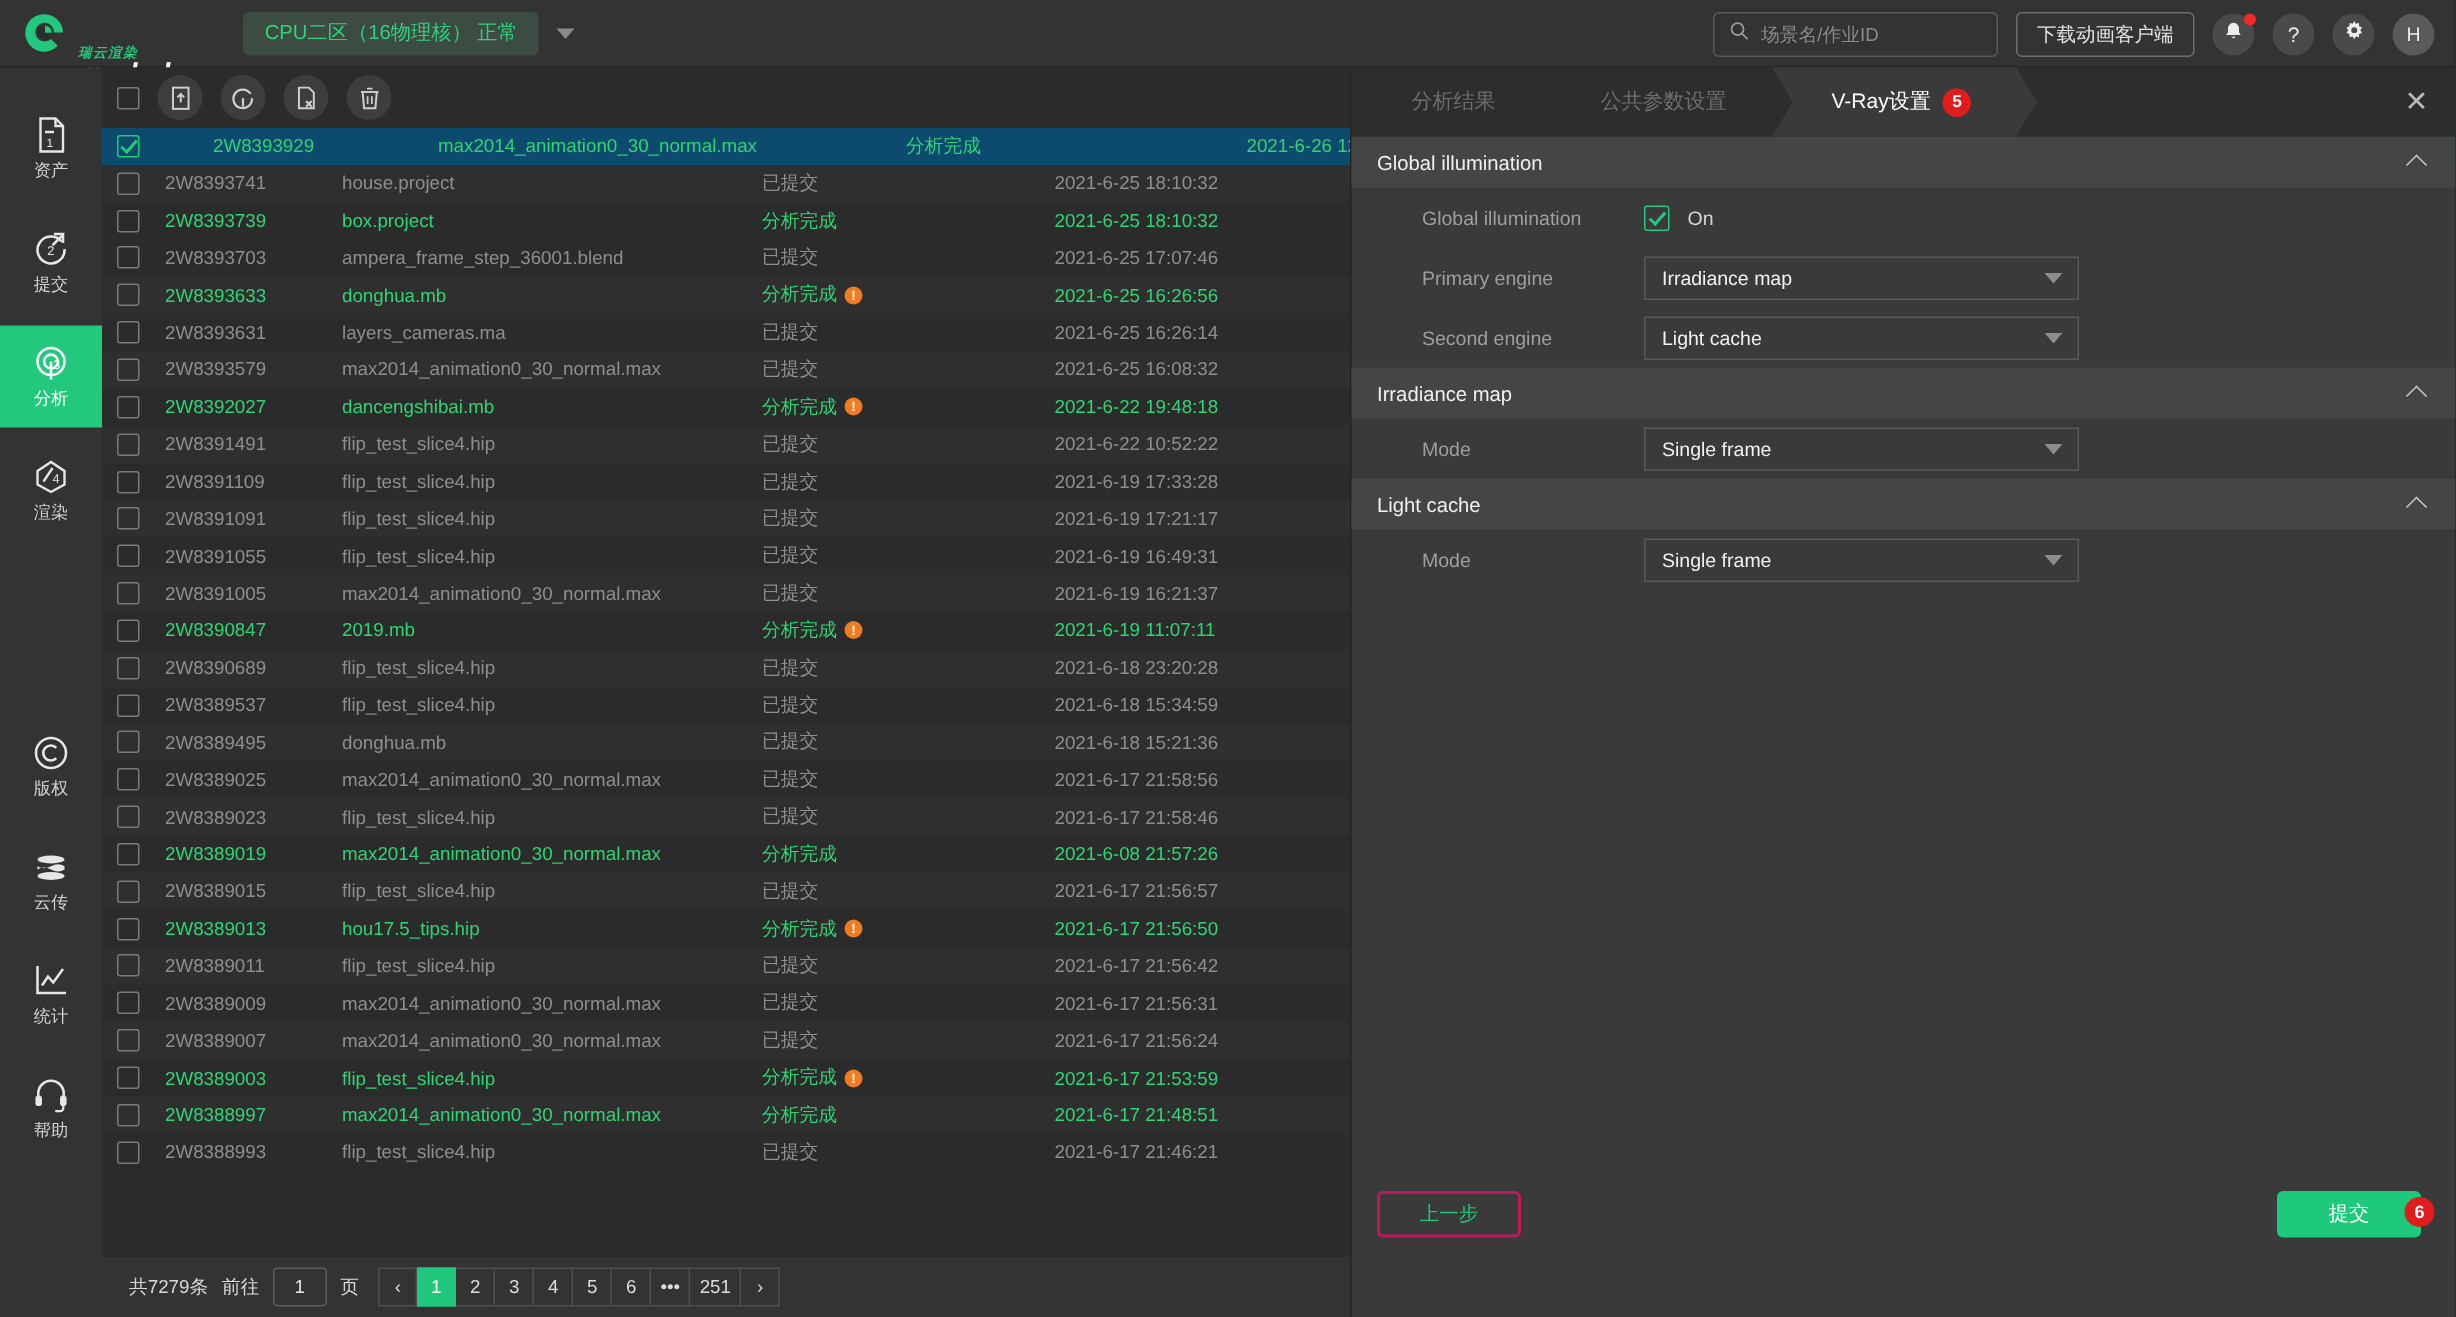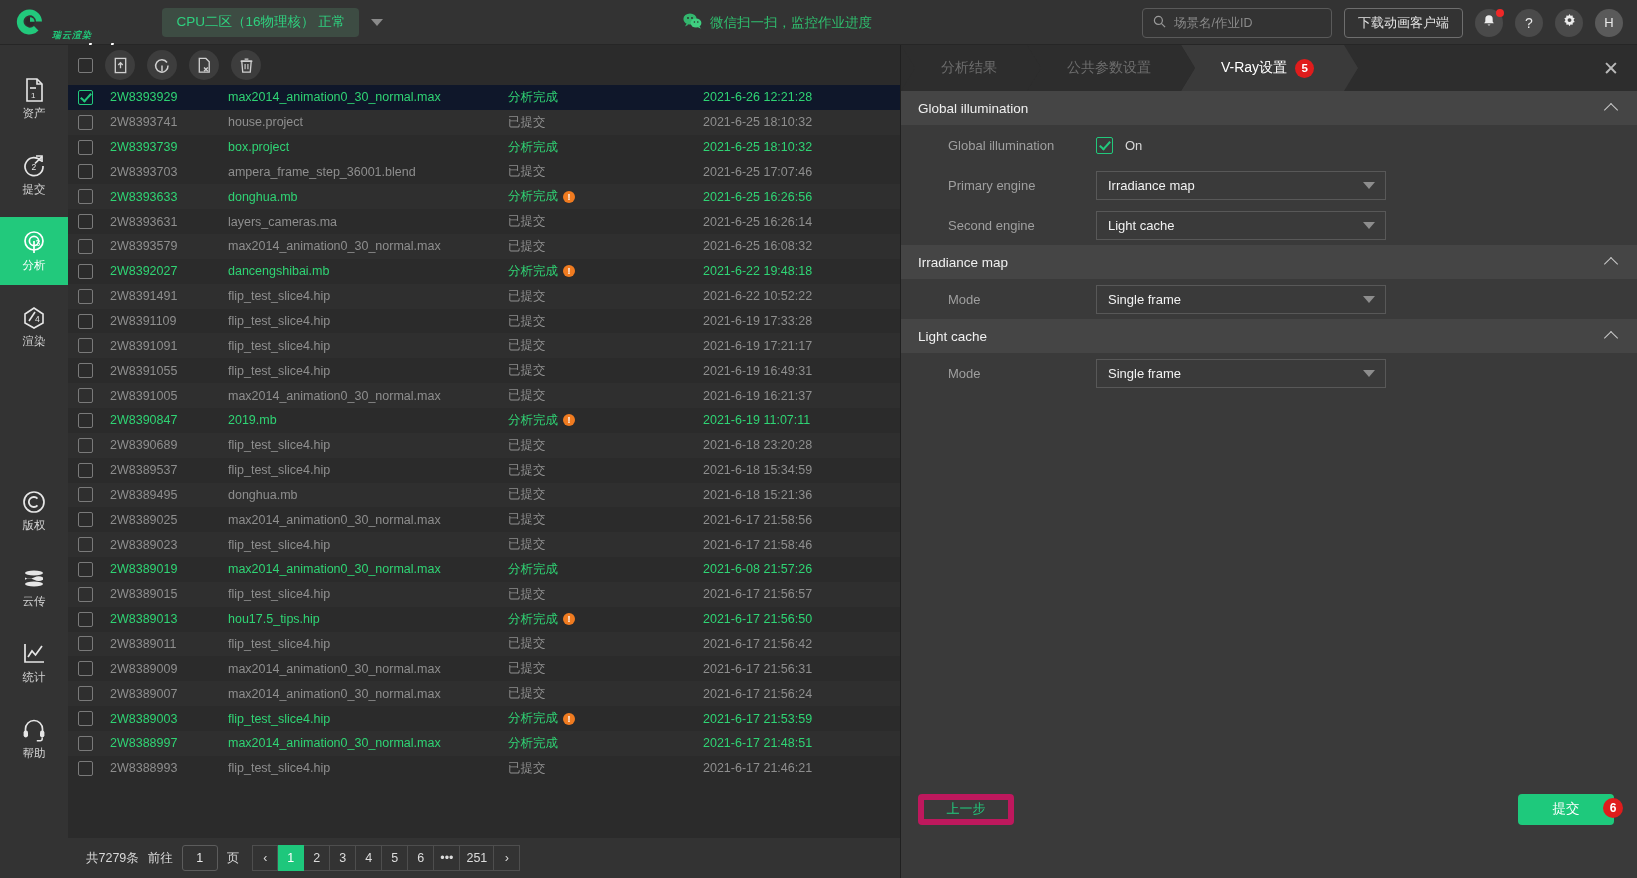--- a/index.html
+++ b/index.html
@@ -115,21 +115,21 @@
   }
 
   .rows { position: relative; height: 760px; overflow: hidden; width: 100%; }
   .row {
     height: 24.85px; display: flex; align-items: center;
     font-size: 12.5px; padding-left: 10px; white-space: nowrap;
   }
   .row.alt { background: #2f2f2f; }
   .row.green .c-id, .row.green .c-name, .row.green .c-status, .row.green .c-time { color: #2fd474; }
   .row.gray  .c-id, .row.gray  .c-name, .row.gray  .c-status, .row.gray  .c-time { color: #8e8e8e; }
-  .row.sel { background: #0f172a; }
+  .row.sel { background: #0c4a6e; gap: 32px; }
   .row.sel-bar { position: relative; }
   .row.sel-bar::before {
     content:""; position:absolute; left:-10px; top:0; width:3px; height:100%;
     background:#22c97c;
   }
   .c-cb { width: 32px; flex: none; }
   .c-id { width: 118px; flex: none; }
   .c-name { width: 280px; flex: none; overflow: hidden; text-overflow: ellipsis; }
   .c-status { width: 195px; flex: none; display: flex; align-items: center; gap: 5px; }
   .c-time { width: 200px; flex: none; }
@@ -234,21 +234,21 @@
     content:""; position:absolute; left:4.5px; top:1px; width:4px; height:9px;
     border: solid #22c97c; border-width: 0 2px 2px 0; transform: rotate(42deg);
   }
 
   .panel-actions {
     position: absolute; left: 0; bottom: 46px; width: 737px; height: 46px;
     display: flex; align-items: center; justify-content: space-between;
     padding: 0 24px 0 17px;
   }
   .btn-prev {
-    width: 96px; height: 31px; border: 6px solid #be185d; border-radius: 4px;
+    width: 96px; height: 31px; border: 2px solid #be185d; border-radius: 4px;
     color: #22c97c; font-size: 13px; background: transparent; cursor: pointer;
     display:flex; align-items:center; justify-content:center;
     font-family: "Liberation Sans", sans-serif;
   }
   .btn-submit {
     width: 96px; height: 31px; background: #1ec97c; border: none; border-radius: 4px;
     color: #fff; font-size: 13.5px; cursor: pointer; position: relative;
     display:flex; align-items:center; justify-content:center;
     font-family: "Liberation Sans", sans-serif;
   }
@@ -277,35 +277,20 @@
         <div class="logo-cn">瑞云渲染</div>
         <div class="logo-en">renderbus</div>
       </div>
     </div>
 
     <div class="zone-chip">
       <span>CPU二区（16物理核）  正常</span>
     </div>
     <div class="zone-caret"></div>
 
-    <div class="wechat-area">
-      <span>
-        <svg width="19" height="16" viewBox="0 0 19 16">
-          <ellipse cx="7" cy="6" rx="6.6" ry="5.6" fill="#33b66e"></ellipse>
-          <path d="M3.6 10.4 L2 13.4 L5.4 11.8 Z" fill="#33b66e"></path>
-          <ellipse cx="13" cy="10" rx="5.4" ry="4.6" fill="#3fcf80"></ellipse>
-          <path d="M16.4 13.4 L18 15.6 L15 14.6 Z" fill="#3fcf80"></path>
-          <circle cx="5" cy="5" r="0.9" fill="#2b2b2b"></circle>
-          <circle cx="9" cy="5" r="0.9" fill="#2b2b2b"></circle>
-          <circle cx="11.4" cy="9" r="0.8" fill="#2b2b2b"></circle>
-          <circle cx="14.8" cy="9" r="0.8" fill="#2b2b2b"></circle>
-        </svg>
-      </span>
-      <span class="wechat-label">微信扫一扫，监控作业进度</span>
-    </div>
 
     <div class="header-right">
       <div class="search-box">
         <span>
           <svg width="13" height="13" viewBox="0 0 14 14">
             <circle cx="5.8" cy="5.8" r="4.3" fill="none" stroke="#9a9a9a" stroke-width="1.3"></circle>
             <line x1="9" y1="9" x2="13" y2="13" stroke="#9a9a9a" stroke-width="1.3"></line>
           </svg>
         </span>
         <input type="text" placeholder="场景名/作业ID" style="">

